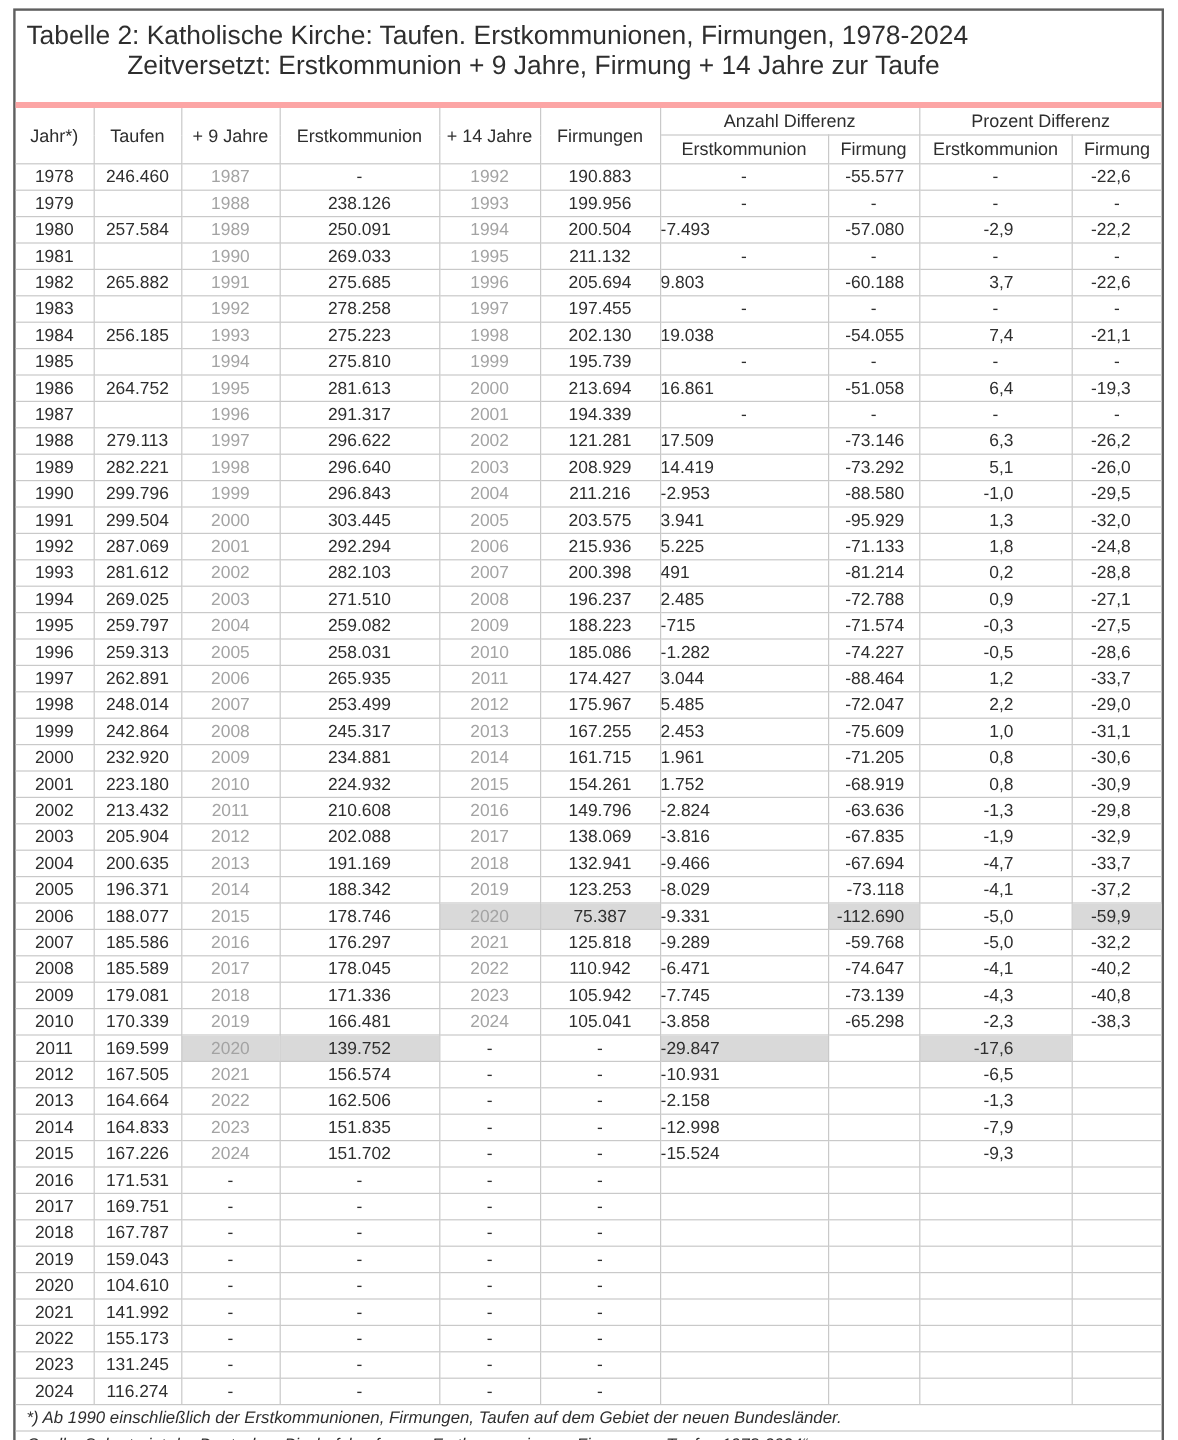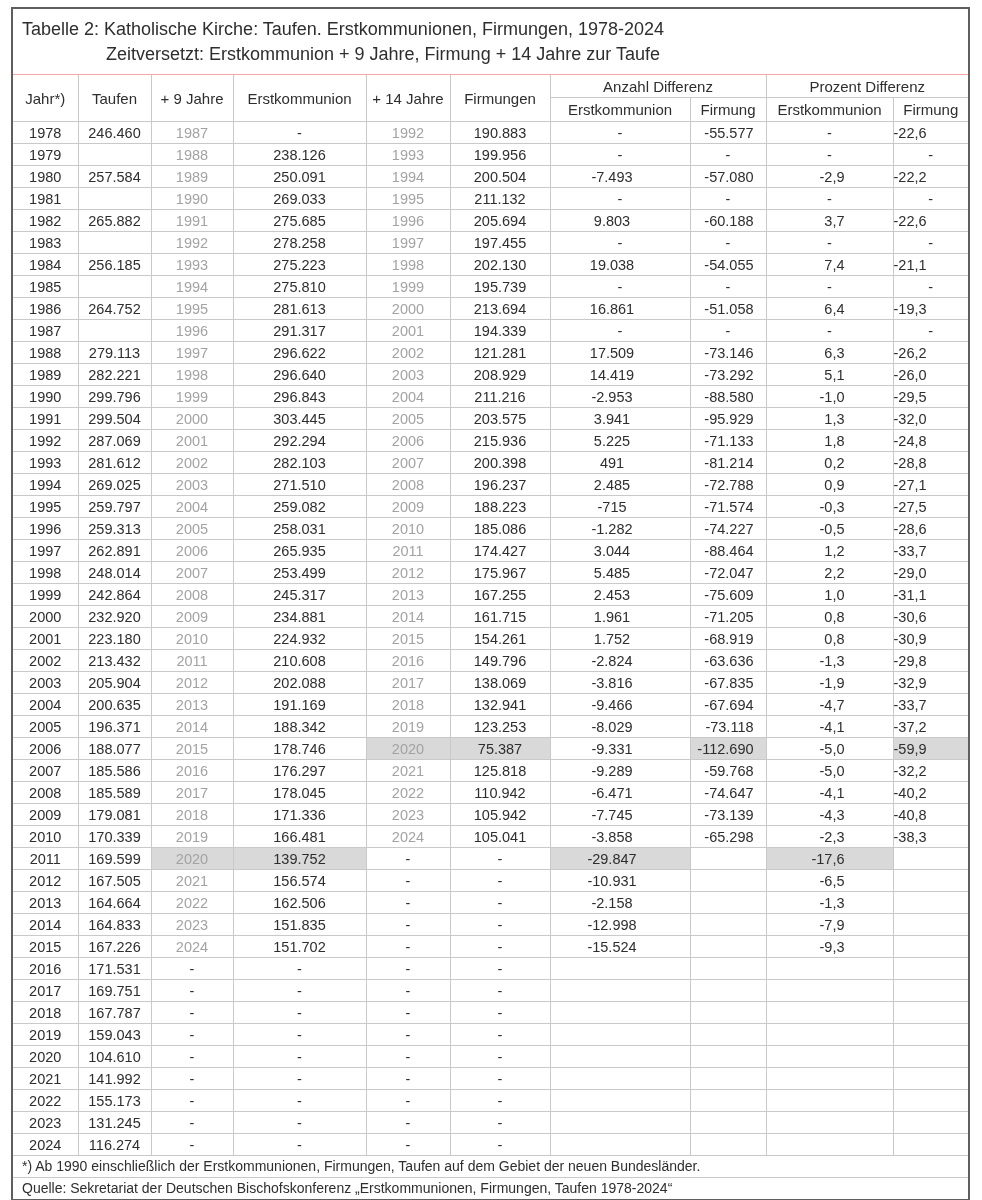--- a/index.html
+++ b/index.html
@@ -7,56 +7,56 @@
     width:982px; height:1200px; position:relative;
     font-family:"Liberation Sans", sans-serif;
     color:#2e2e2e;
     -webkit-font-smoothing:antialiased;
   }
   .frame {
     position:absolute; left:11px; top:7px; width:955px;
     border:2px solid #5f5f5f; background:#fff;
   }
   .title-block {
-    padding:8px 6px 7px 9px;
-    font-size:18px; line-height:25px;
-    border-bottom:1px solid #fca5a5;
+    padding:8px 6px 18px 9px;
+    font-size:22px; line-height:25px;
+    border-bottom:5px solid #fca5a5;
   }
   .title-line2 { padding-left:84px; }
 
   table { border-collapse:collapse; width:100%; table-layout:fixed; }
   th, td {
     border:1px solid #c9c9c9;
     padding:0; font-weight:normal;
     font-size:14.5px; overflow:hidden; white-space:nowrap;
   }
   th:first-child, td:first-child { border-left:none; }
   th:last-child, td:last-child { border-right:none; }
   thead tr:first-child th { border-top:none; }
   tbody tr:last-child td { border-bottom:none; }
 
   thead th { text-align:center; font-size:15px; }
   thead .group { height:22px; }
   thead .sub { height:23px; }
   thead .main { height:46px; vertical-align:middle; }
 
   tbody td { height:21px; text-align:center; vertical-align:middle; }
-  td.c6 { text-align:center; padding-right:16px; }
+  td.c6 { text-align:left; padding-right:16px; }
   td.c7 { text-align:right; padding-right:12px; }
   td.c8 { text-align:right; padding-right:48px; }
-  td.c9 { text-align:left; padding-right:10px; }
+  td.c9 { text-align:center; padding-right:10px; }
   td.dash { text-align:center !important; padding-right:0 !important; }
   td.muted { color:#a3a3a3; }
   td.hl { background:#d9d9d9; }
 
   .foot-row {
     border-top:1px solid #c9c9c9;
     height:21px; line-height:21px;
     padding-left:9px; font-size:14px;
-    white-space:nowrap; overflow:hidden;
+    white-space:nowrap; overflow:hidden;font-style:italic;
   }
 </style>
 </head>
 <body>
 
 <div class="frame">
   <div class="title-block">
     <div class="title-line1">Tabelle 2: Katholische Kirche: Taufen. Erstkommunionen, Firmungen, 1978-2024</div>
     <div class="title-line2">Zeitversetzt: Erstkommunion + 9 Jahre, Firmung + 14 Jahre zur Taufe</div>
   </div>

